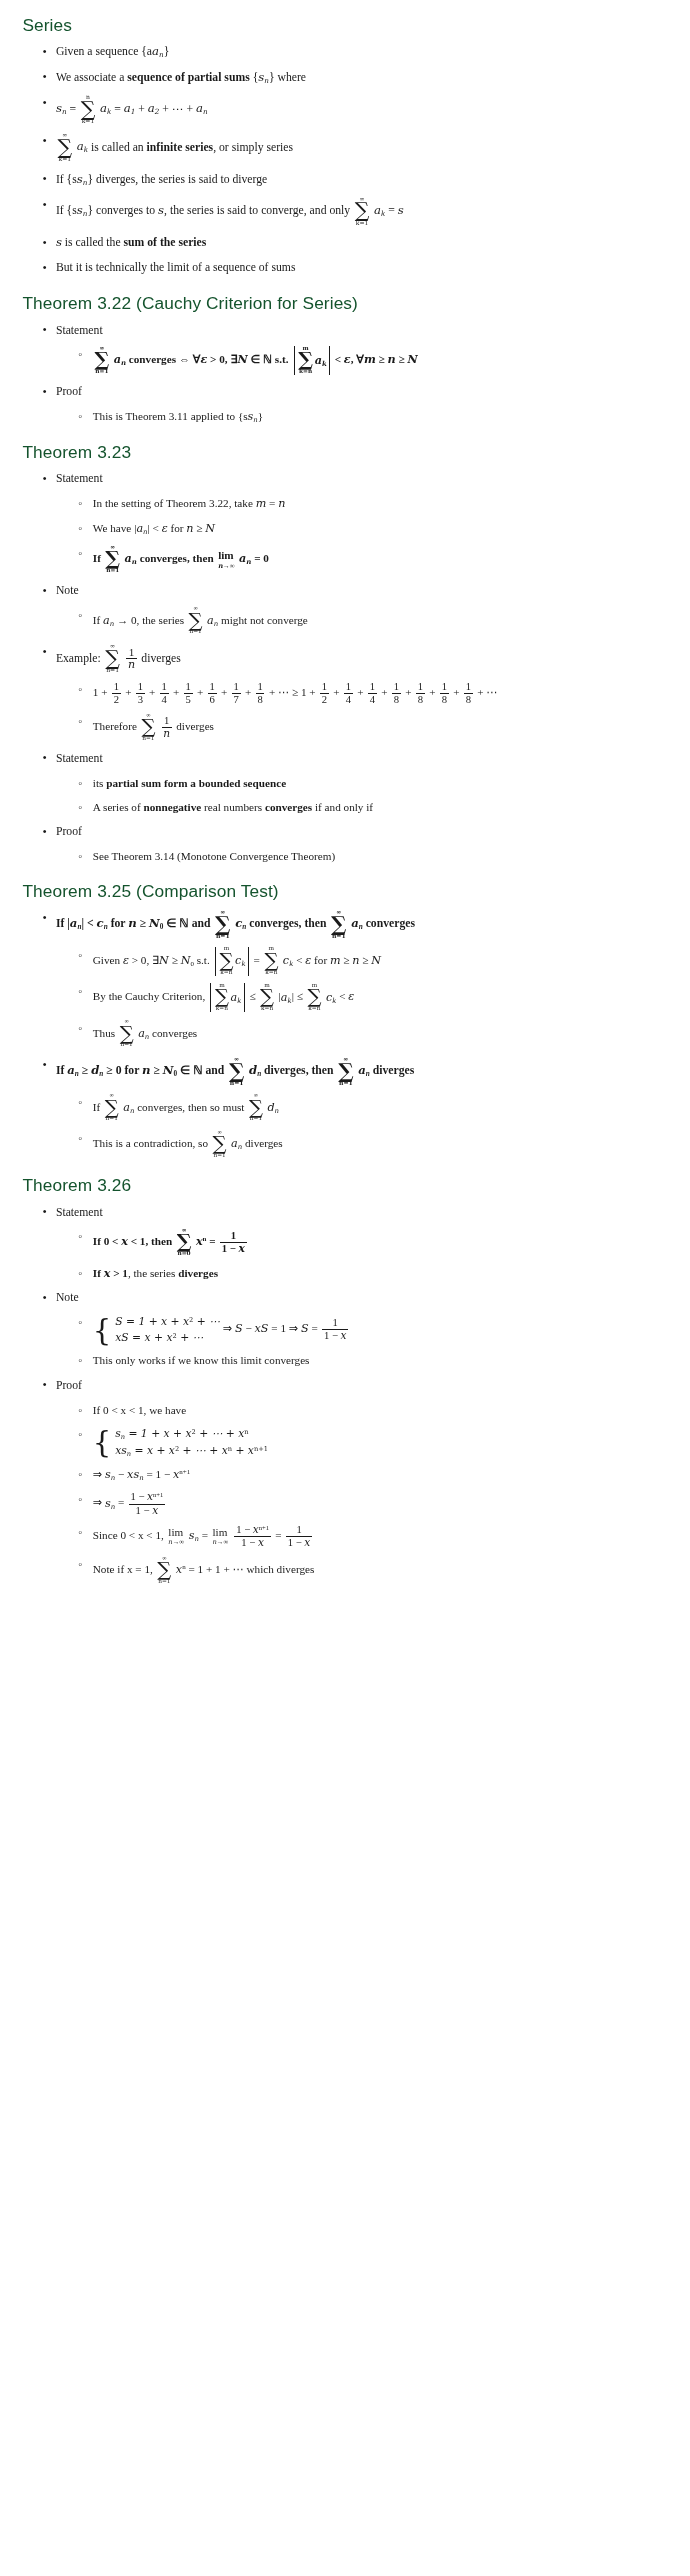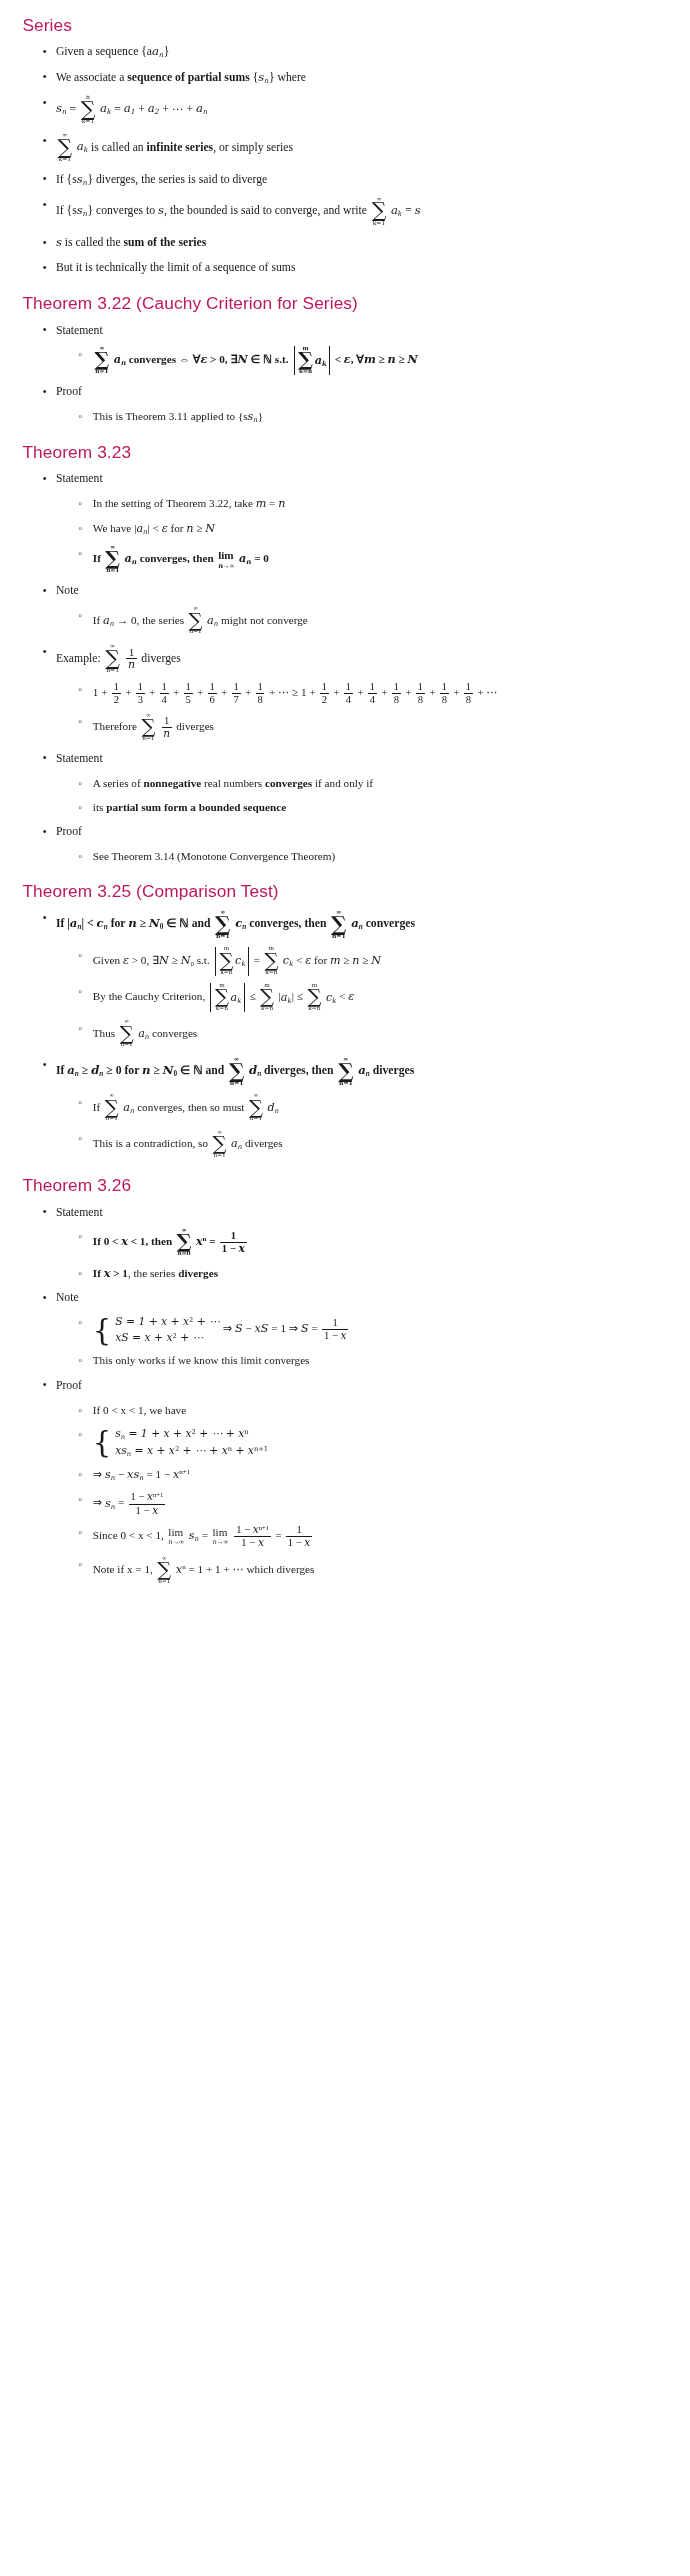--- a/index.html
+++ b/index.html
@@ -9,21 +9,21 @@
     font-family:"Liberation Serif", serif;
     color:#1a1a1a;
     -webkit-font-smoothing:antialiased;
   }
   .page{
     width:690px;
     padding:14.5px 22.4px 22.4px 22.4px;
     box-sizing:border-box;
   }
   h2.section{
-    color:#be185d;
+    color:#14532d;
     font-family:"Liberation Sans", sans-serif;
     font-weight:400;
     font-size:17.3px;
     margin:15.7px 0 5.6px 0;
     letter-spacing:0.1px;
   }
   h2.section:first-child{margin-top:0;}
   ul.l1{
     list-style:none;
     margin:0 0 0 0;
@@ -172,21 +172,21 @@
     <li class="bigrow">
       <span class="op math">
         <span class="sup">∞</span><span class="sym">∑</span><span class="sub">k=1</span>
       </span>
       <span class="math"><span class="mi">a</span><sub class="s">k</sub></span><span> is called an </span><b>infinite series</b><span>, or simply series</span>
     </li>
     <li>
       <span>If {s</span><span class="math"><span class="mi">s</span><sub class="s">n</sub></span><span>} diverges, the series is said to diverge</span>
     </li>
     <li class="bigrow">
-      <span>If {s</span><span class="math"><span class="mi">s</span><sub class="s">n</sub></span><span>} converges to </span><span class="math mi">s</span><span>, the bounded is said to converge, and write</span>
+      <span>If {s</span><span class="math"><span class="mi">s</span><sub class="s">n</sub></span><span>} converges to </span><span class="math mi">s</span><span>, the series is said to converge, and only</span>
       <span class="op math">
         <span class="sup">∞</span><span class="sym">∑</span><span class="sub">k=1</span>
       </span>
       <span class="math"><span class="mi">a</span><sub class="s">k</sub></span> = <span class="math mi">s</span>
     </li>
     <li>
       <span class="math mi">s</span><span> is called the </span><b>sum of the series</b>
     </li>
     <li>
       <span>But it is technically the limit of a sequence of sums</span>
@@ -299,24 +299,24 @@
         </li>
       </ul>
     </li>
   </ul>
 
   <ul class="l1">
     <li>
       <span>Statement</span>
       <ul class="l2">
         <li>
+          <span>its </span><b>partial sum form a bounded sequence</b>
+        </li>
+        <li>
           <span>A series of </span><b>nonnegative</b><span> real numbers </span><b>converges</b><span> if and only if</span>
-        </li>
-        <li>
-          <span>its </span><b>partial sum form a bounded sequence</b>
         </li>
       </ul>
     </li>
     <li>
       <span>Proof</span>
       <ul class="l2">
         <li>
           <span>See Theorem 3.14 (Monotone Convergence Theorem)</span>
         </li>
       </ul>

